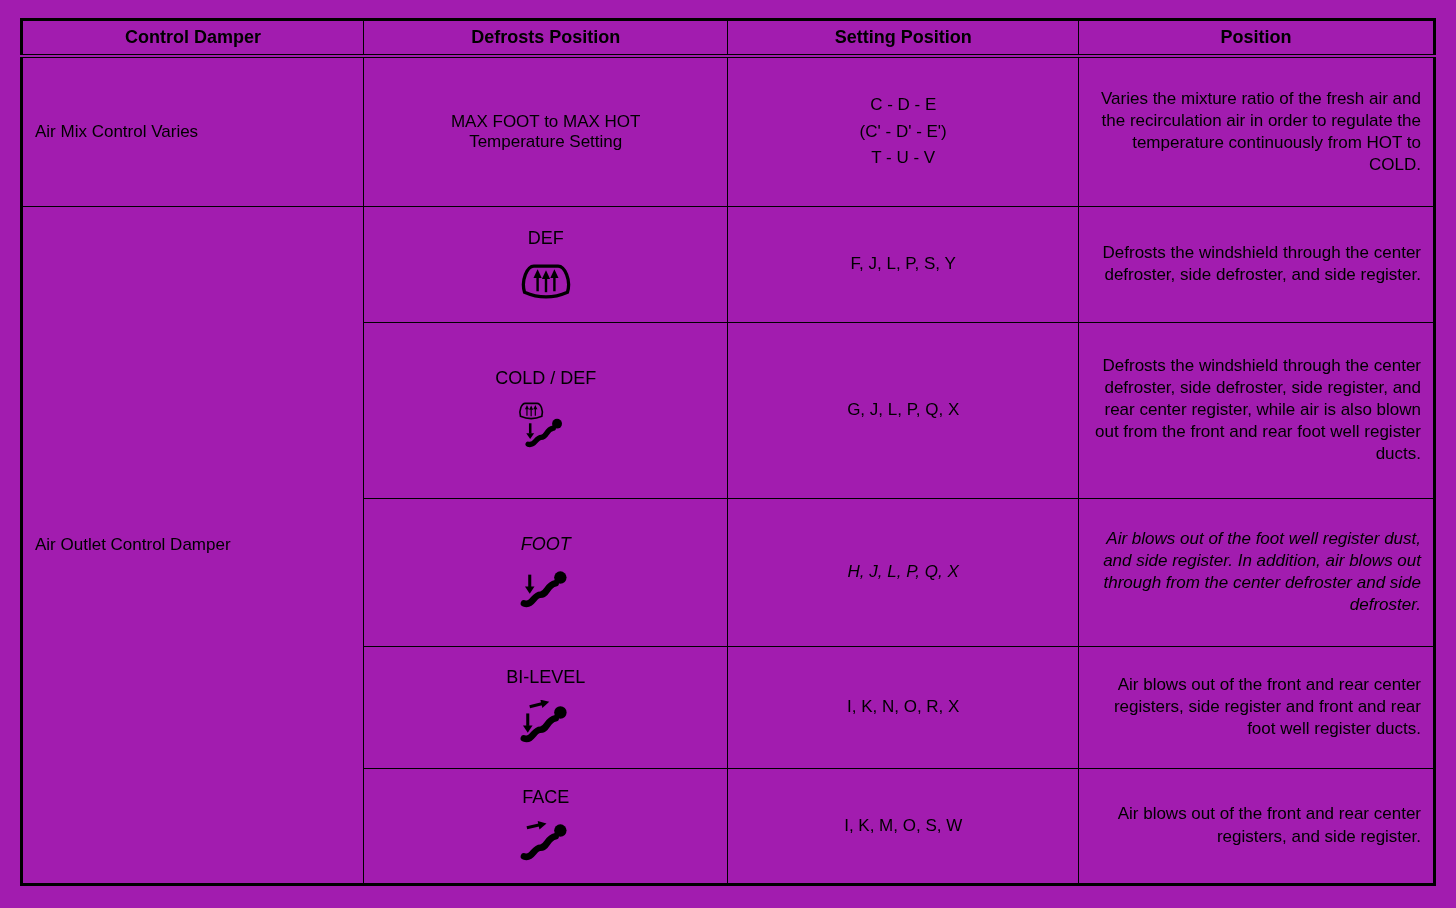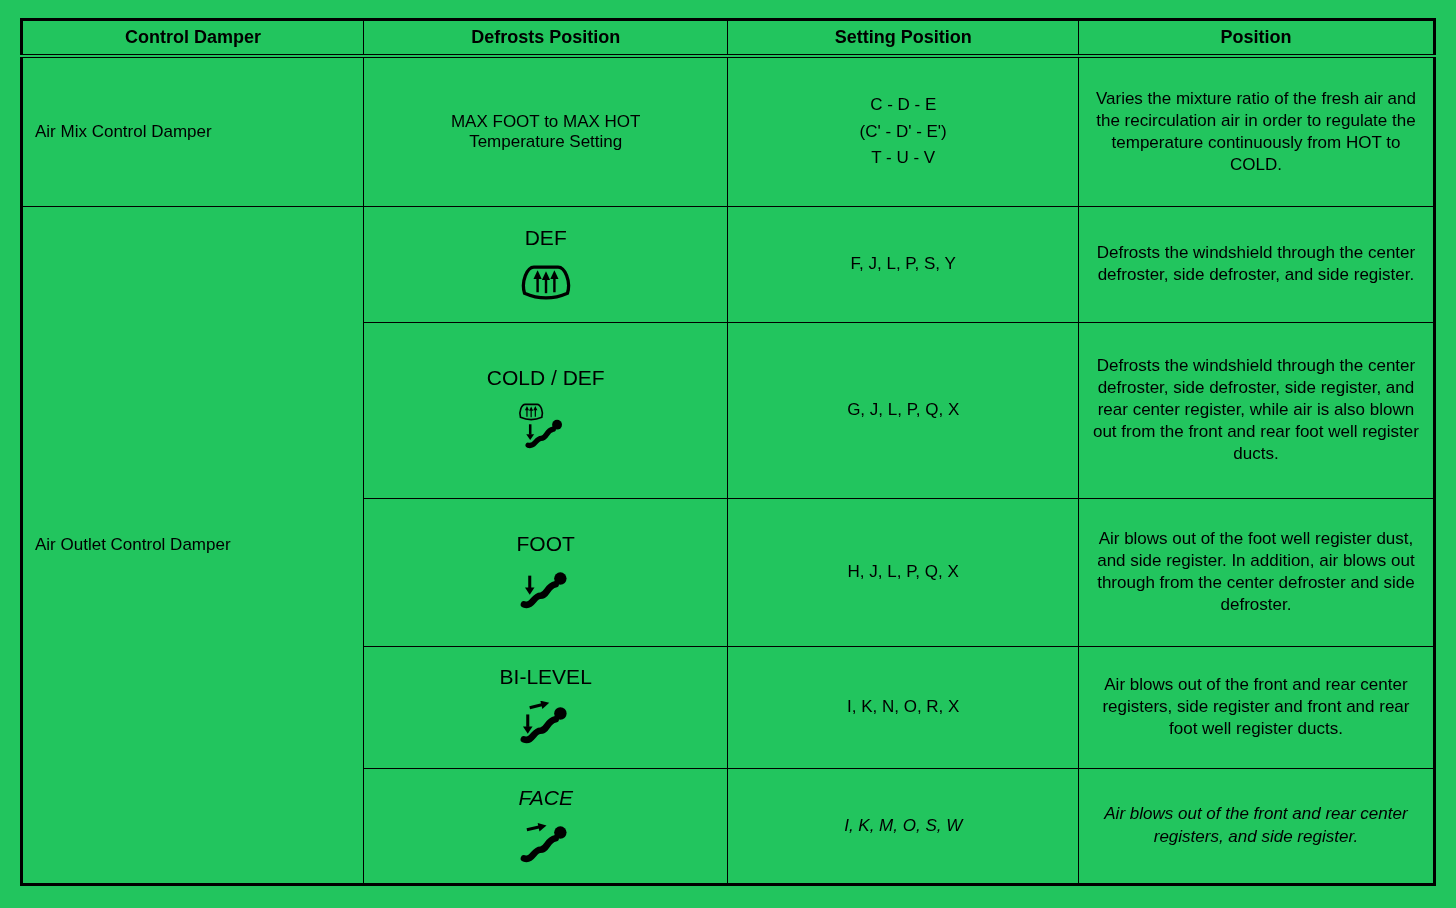--- a/index.html
+++ b/index.html
@@ -2,21 +2,21 @@
 <html><head>
 <meta charset="utf-8">
 <style>
   * { box-sizing: border-box; }
   html, body { margin: 0; padding: 0; background: #ffffff; }
   body { font-family: "Liberation Sans", sans-serif; color: #000; }
   .page {
     width: 1456px;
     height: 908px;
     padding: 18px 20px 16px 20px;
-    background: #22c55e;
+    background: #a21caf;
   }
   table.hvac {
     width: 100%;
     border-collapse: collapse;
     border: 3px solid #000;
     table-layout: fixed;
   }
   .hvac th, .hvac td {
     border: 1.5px solid #000;
     padding: 8px 12px;
@@ -32,42 +32,42 @@
   }
   col.c1 { width: 24.2%; }
   col.c2 { width: 25.8%; }
   col.c3 { width: 24.8%; }
   col.c4 { width: 25.2%; }
 
   tr.h-head   { height: 36px; }
   tr.h-airmix { height: 150px; }
   tr.h-def    { height: 116px; }
   tr.h-fd     { height: 176px; }
-  tr.h-foot   { height: 148px; }
+  tr.h-foot   { height: 148px; font-style: italic; }
   tr.h-bil    { height: 122px; }
-  tr.h-face   { height: 116px; font-style: italic; }
+  tr.h-face   { height: 116px; }
 
   .cell-left   { text-align: left; padding-left: 13px; }
   .cell-center { text-align: center; }
-  .cell-op     { text-align: center; line-height: 1.3; padding: 8px 10px 8px 11px; }
+  .cell-op     { text-align: right; line-height: 1.3; padding: 8px 10px 8px 11px; }
   .preline     { white-space: pre-line; }
   .lh-open     { line-height: 1.55; }
 
   .mode-cell {
     text-align: center;
     vertical-align: middle;
   }
   .mode-stack {
     display: flex;
     flex-direction: column;
     align-items: center;
     justify-content: center;
     gap: 12px;
   }
-  .mode-label { font-size: 21px; }
+  .mode-label { font-size: 18px; }
 
   .icon-wrap { display: inline-flex; align-items: center; justify-content: center; }
   svg { display: block; }
 </style>
 </head>
 <body>
 
 <svg width="0" height="0" style="position:absolute" aria-hidden="true">
   <defs>
     <g id="sym-windshield">
@@ -110,21 +110,21 @@
       <tr class="h-head">
         <th>Control Damper</th>
         <th>Defrosts Position</th>
         <th>Setting Position</th>
         <th>Position</th>
       </tr>
     </thead>
     <tbody>
 
       <tr class="h-airmix">
-        <td class="cell-left">Air Mix Control Damper</td>
+        <td class="cell-left">Air Mix Control Varies</td>
         <td class="cell-center preline">MAX FOOT to MAX HOT
 Temperature Setting</td>
         <td class="cell-center preline lh-open">C - D - E
 (C' - D' - E')
 T - U - V</td>
         <td class="cell-op">Varies the mixture ratio of the fresh air and the recirculation air in order to regulate the temperature continuously from HOT to COLD.</td>
       </tr>
 
       <tr class="h-def">
         <td class="cell-left" rowspan="5">Air Outlet Control Damper</td>

